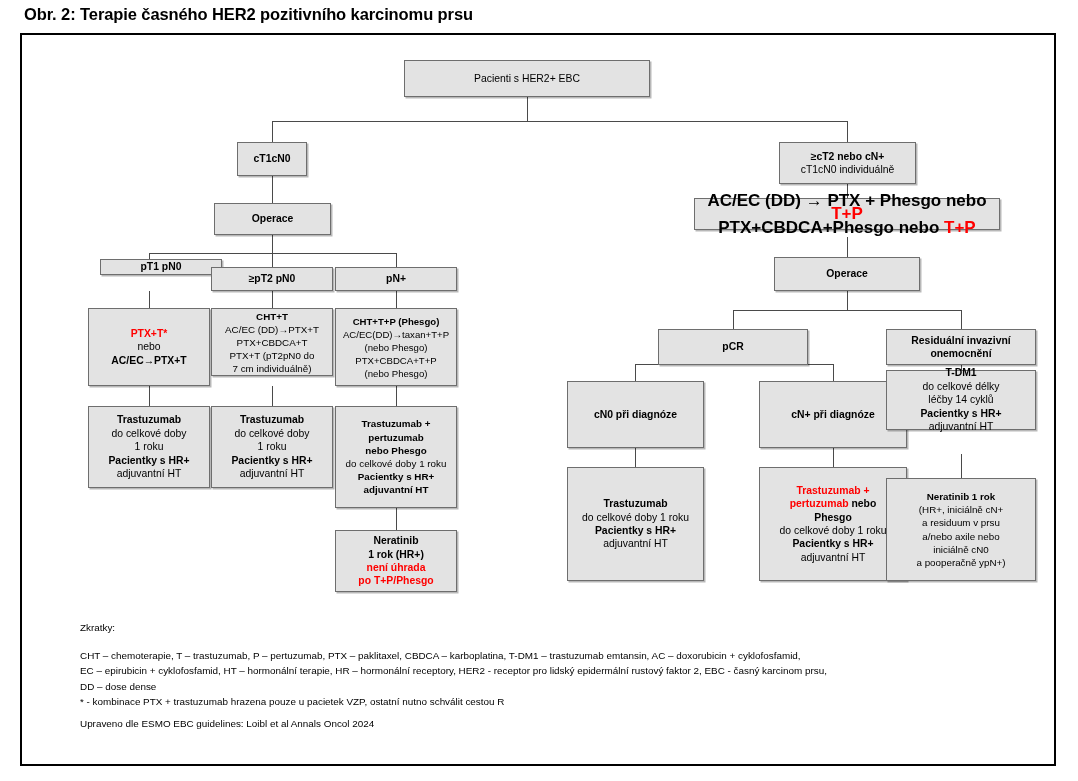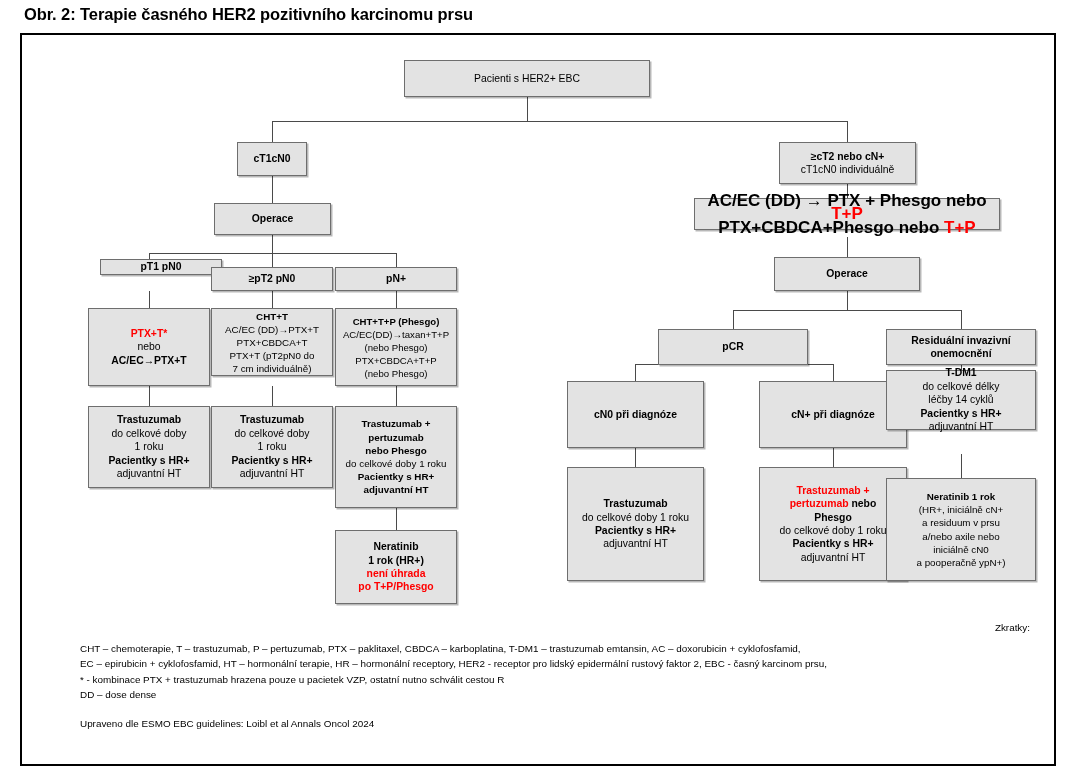--- a/index.html
+++ b/index.html
@@ -74,21 +74,21 @@
   
   #legend {
     position: absolute;
     left: 58px;
     top: 585px;
     width: 950px;
     font-size: 9.9px;
     line-height: 15.6px;
     color: #000;
   }
-  #legend .lead { margin-bottom: 5px; text-align: right; }
+  #legend .lead { margin-bottom: 12px; }
   #source {
     position: absolute;
     left: 58px;
     top: 683px;
     font-size: 9.9px;
     color: #000;
   }
 </style>
 </head>
 <body>
@@ -215,21 +215,21 @@
 
     <div class="node" style="left:313px; top:371px; width:122px; height:102px; font-size:9.8px; line-height:13.2px;">
       <span class="ln b">Trastuzumab +</span>
       <span class="ln b">pertuzumab</span>
       <span class="ln b">nebo Phesgo</span>
       <span class="ln">do celkové doby 1 roku</span>
       <span class="ln b">Pacientky s HR+</span>
       <span class="ln b">adjuvantní HT</span>
     </div>
 
-    <div class="node" style="left:313px; top:495px; width:122px; height:74px;">
+    <div class="node" style="left:313px; top:495px; width:122px; height:62px;">
       <span class="ln b">Neratinib</span>
       <span class="ln b">1 rok (HR+)</span>
       <span class="ln red">není úhrada</span>
       <span class="ln red">po T+P/Phesgo</span>
     </div>
 
     <div class="node" style="left:864px; top:294px; width:150px; height:36px;">
       <span class="ln b">Residuální invazivní</span>
       <span class="ln b">onemocnění</span>
     </div>
@@ -276,20 +276,20 @@
       <span class="ln">a residuum v prsu</span>
       <span class="ln">a/nebo axile nebo</span>
       <span class="ln">iniciálně cN0</span>
       <span class="ln">a pooperačně ypN+)</span>
     </div>
 
     <div id="legend">
       <div class="lead">Zkratky:</div>
       <div>CHT – chemoterapie, T – trastuzumab, P – pertuzumab, PTX – paklitaxel, CBDCA – karboplatina, T-DM1 – trastuzumab emtansin, AC – doxorubicin + cyklofosfamid,</div>
       <div>EC – epirubicin + cyklofosfamid, HT – hormonální terapie, HR – hormonální receptory, HER2 - receptor pro lidský epidermální rustový faktor 2, EBC - časný karcinom prsu,</div>
+      <div>DD – dose dense</div>
       <div>* - kombinace PTX + trastuzumab hrazena pouze u pacietek VZP, ostatní nutno schválit cestou R</div>
-      <div>DD – dose dense</div>
     </div>
 
     <div id="source">Upraveno dle ESMO EBC guidelines: Loibl et al Annals Oncol 2024</div>
 
   </div>
 </div>
 
 </body></html>

